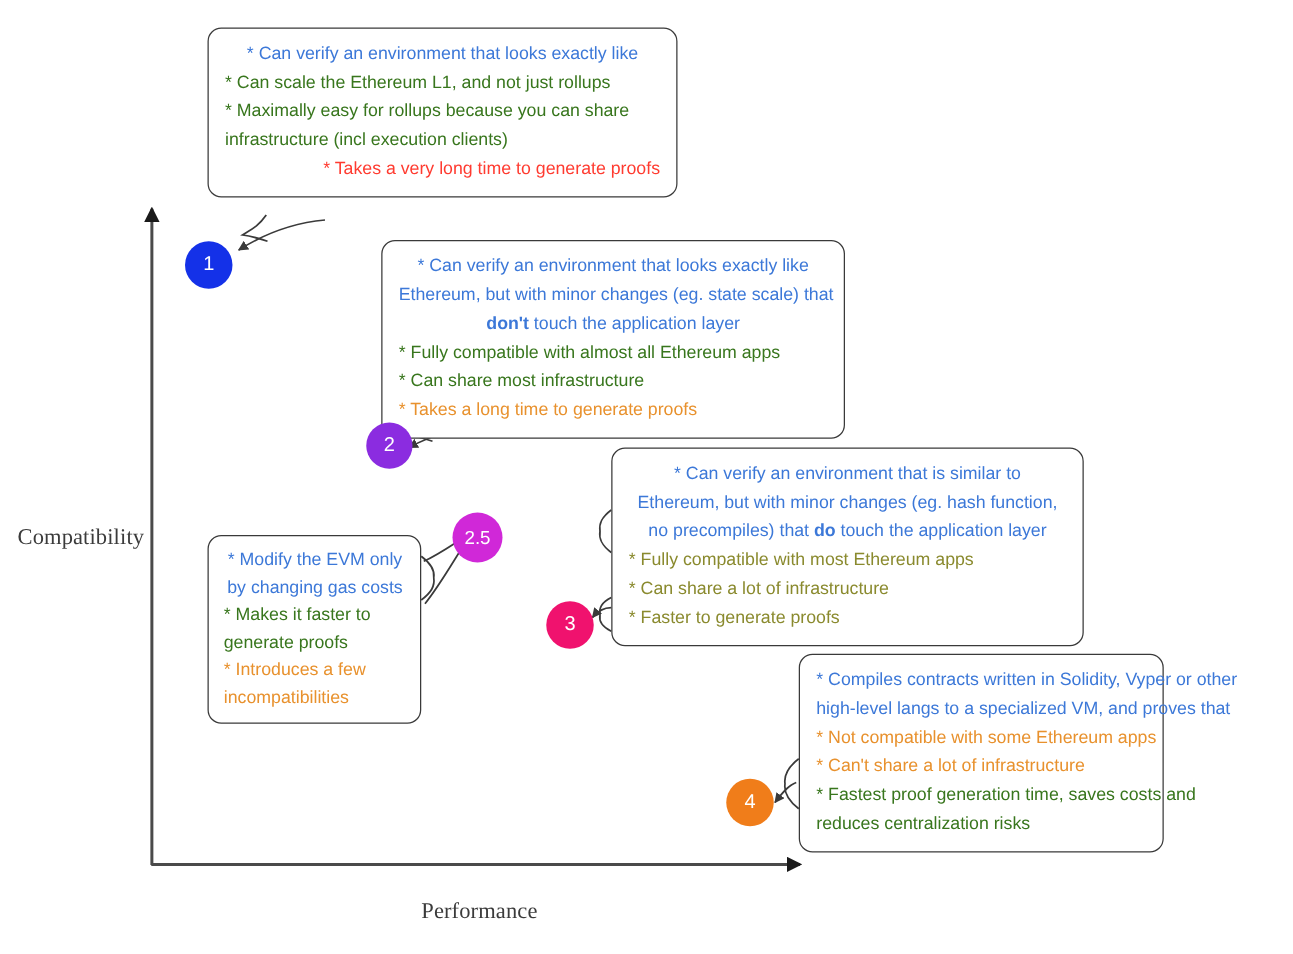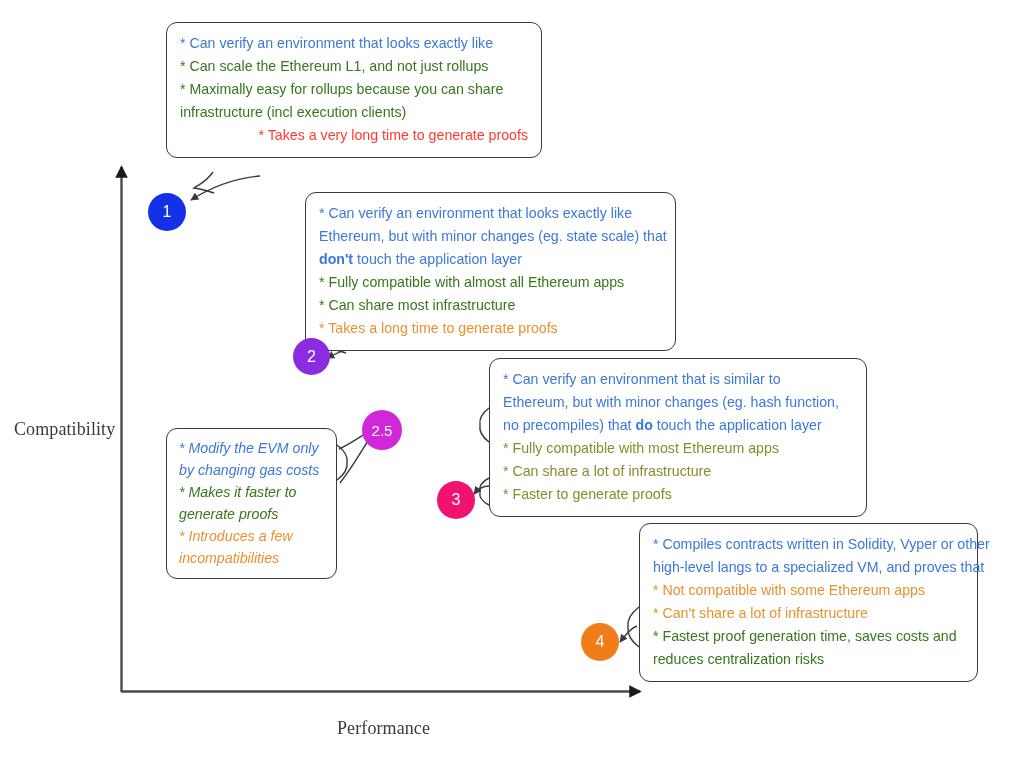--- a/index.html
+++ b/index.html
@@ -50,33 +50,33 @@
     padding: 9px 13px 10px 13px;
     font-size: 14.2px;
     line-height: 23px;
   }
   .callout p {
     margin: 0;
     white-space: nowrap;
   }
 
   
-  .c-blue   { color: #3c78d8; }
+  .c-blue   { color: #3c78d8; text-align: center; }
   .c-green  { color: #38761d; }
   .c-red    { color: #ff3b30; text-align: right; }
   .c-orange { color: #e8912d; }
   .c-olive  { color: #8a8a2e; }
   .c-bold   { font-weight: bold; }
 
   
   #callout-1  { left: 166px; top: 22px;  width: 376px; }
   #callout-2  { left: 305px; top: 192px; width: 371px; }
   #callout-3  { left: 489px; top: 358px; width: 378px; }
-  #callout-4  { left: 639px; top: 523px; width: 339px; }
-  #callout-25 { left: 166px; top: 428px; width: 171px; font-style: italic; }
+  #callout-4  { left: 639px; top: 523px; width: 292px; }
+  #callout-25 { left: 166px; top: 428px; width: 171px; }
 
   #callout-25 p { white-space: normal; }
   #callout-25 { line-height: 22px; font-size: 14.2px; padding: 8px 11px 9px 12px; }
 
   
   .node {
     position: absolute;
     border-radius: 50%;
     display: flex;
     align-items: center;

